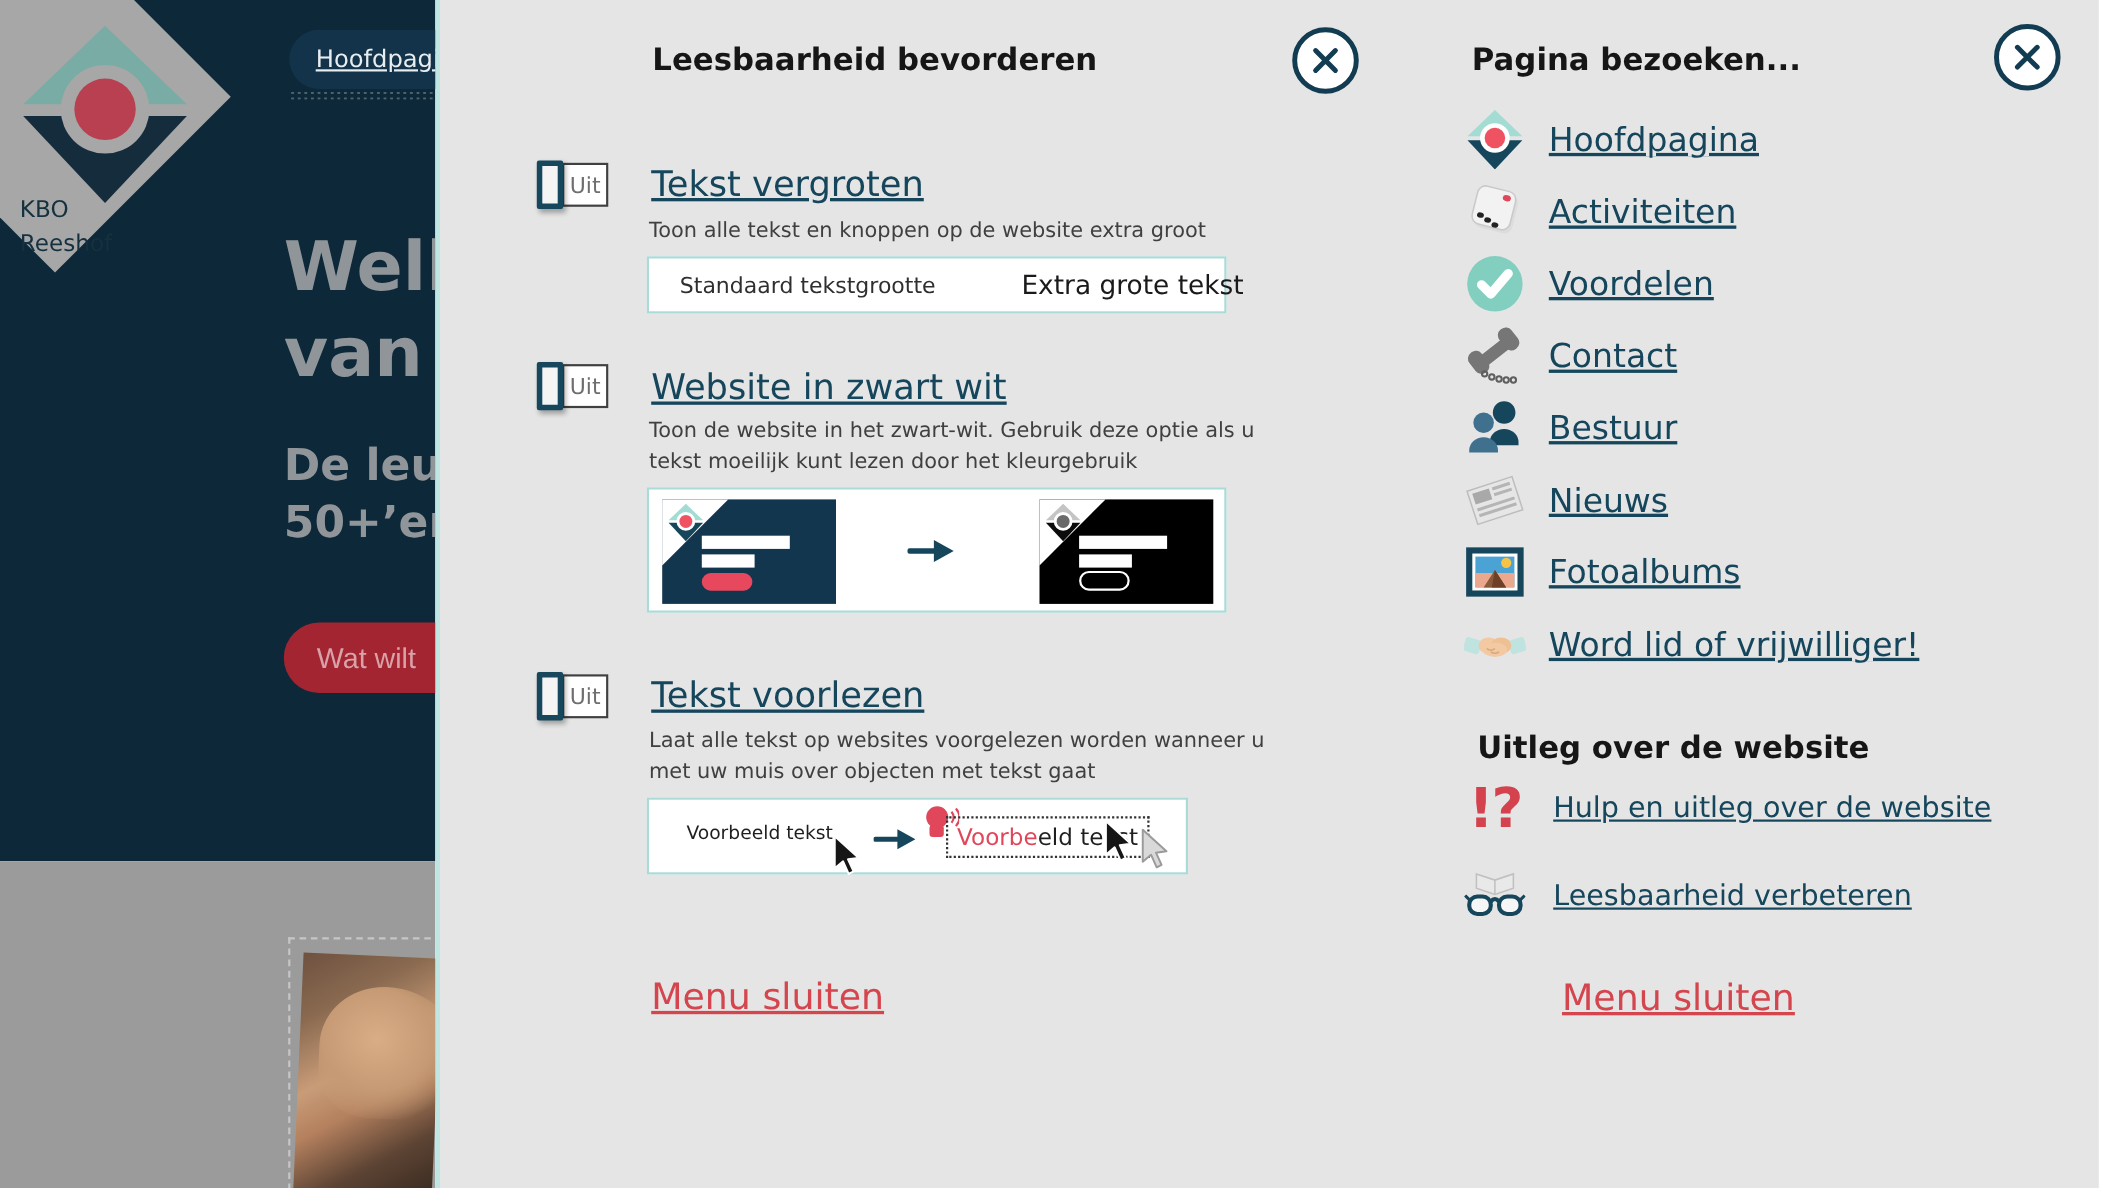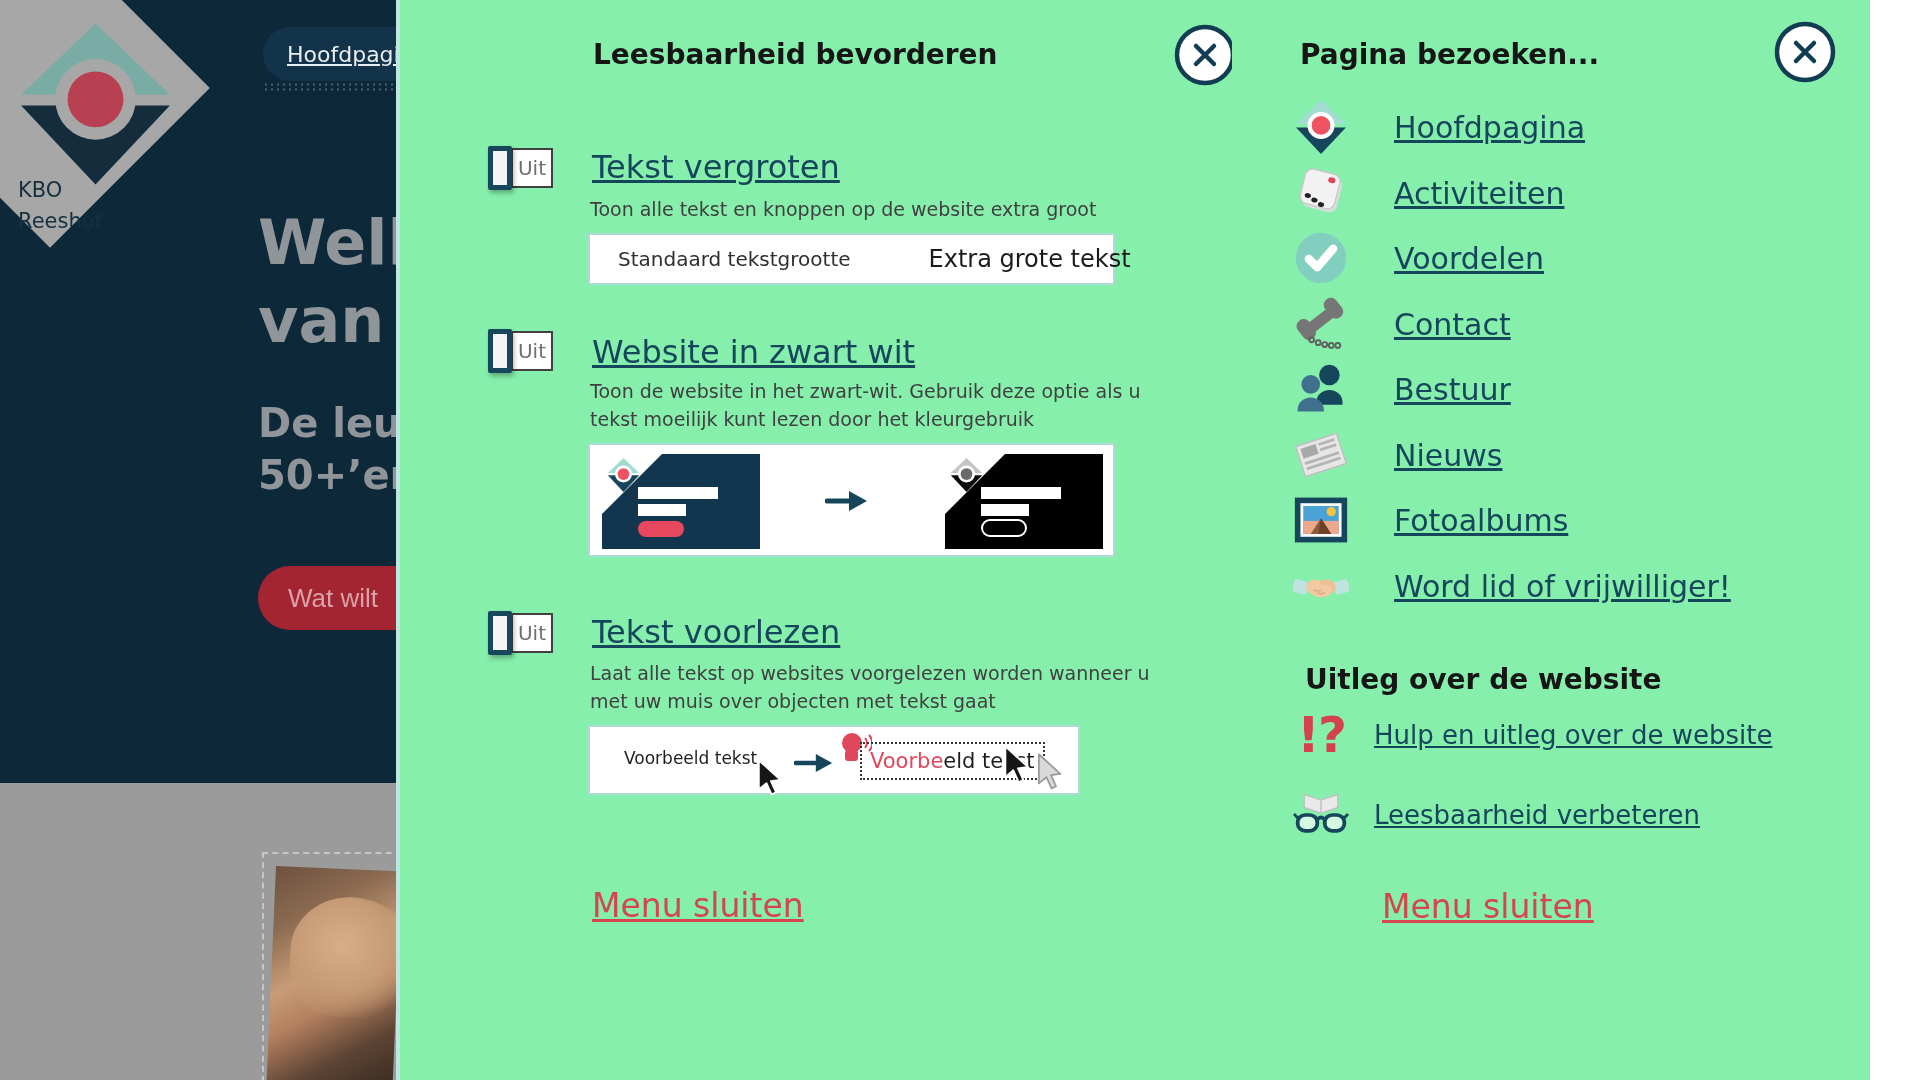--- a/index.html
+++ b/index.html
@@ -28,24 +28,24 @@
        padding-left:30px;box-sizing:border-box;white-space:nowrap;border:none;}
   .photo-frame{position:absolute;left:262px;top:852px;width:140px;height:230px;
        border:2px dashed #c6c6c6;border-right:none;box-sizing:border-box;}
   .photo{position:absolute;left:276px;top:866px;width:126px;height:216px;overflow:hidden;
        transform:rotate(2.5deg);transform-origin:top left;
        background:linear-gradient(150deg,#6e5140 0%,#8a6a50 22%,#c99c78 45%,#b4805e 60%,#5d4434 80%,#382a20 100%);}
   .photo::after{content:"";position:absolute;left:18px;top:28px;width:130px;height:120px;border-radius:50% 60% 50% 40%;
        background:radial-gradient(ellipse at 40% 40%,#d9ae87 0%,#c59a74 45%,transparent 75%);}
 
   
-  .panel{position:absolute;top:0;height:1080px;background:#86efac;}
+  .panel{position:absolute;top:0;height:1080px;background:#e5e5e5;}
   .panel-left{left:396px;width:881px;border-left:4px solid #bfe6e3;box-sizing:border-box;}
   .divider{position:absolute;left:1277px;top:0;width:5px;height:1080px;background:#a8dcd8;}
-  .panel-right{left:1232px;width:638px;}
+  .panel-right{left:1270px;width:638px;}
   .panel-title{position:absolute;font-size:28px;font-weight:bold;color:#161616;white-space:nowrap;}
   .close-btn{position:absolute;width:66px;height:66px;cursor:pointer;background:none;border:none;padding:0;}
   .teal-box{position:absolute;border:2px solid #aadbd8;background:#fff;box-sizing:border-box;}
   .link-teal{color:#15465c;text-decoration:underline;font-weight:500;white-space:nowrap;}
   .link-red{color:#d4454e;text-decoration:underline;font-size:33px;font-weight:500;white-space:nowrap;}
 
   
   .pl-title{left:193px;top:38px;}
   .toggle{position:absolute;width:66px;height:46px;cursor:pointer;}
   .toggle .track{position:absolute;left:23px;top:2px;width:42px;height:40px;border:2px solid #404040;
@@ -90,21 +90,21 @@
   .box3 .sel{position:absolute;left:270px;top:15px;height:38px;border:2px dotted #333;
         display:flex;align-items:center;padding:0 8px;font-size:21px;white-space:nowrap;box-sizing:border-box;}
   .box3 .sel .hl{color:#e0475a;} .box3 .sel .rest{color:#1f1f1f;}
   .box3 .cur2{position:absolute;left:412px;top:18px;}
   .box3 .cur3{position:absolute;left:446px;top:26px;}
 
   
   .pr-title{left:68px;top:38px;}
   .nav-item{position:absolute;left:60px;width:560px;height:58px;display:flex;align-items:center;cursor:pointer;}
   .nav-item .ic{width:58px;height:58px;flex:0 0 58px;display:flex;align-items:center;justify-content:center;}
-  .nav-item .lbl{margin-left:44px;font-size:30px;}
+  .nav-item .lbl{margin-left:20px;font-size:30px;}
   .ni0{top:98px}.ni1{top:164px}.ni2{top:229px}.ni3{top:295px}
   .ni4{top:360px}.ni5{top:426px}.ni6{top:491px}.ni7{top:557px}
   .pr-subtitle{left:73px;top:663px;}
   .help-item{position:absolute;left:60px;width:560px;height:60px;display:flex;align-items:center;cursor:pointer;}
   .hi0{top:705px}.hi1{top:785px}
   .help-item .ic{width:58px;height:60px;flex:0 0 58px;display:flex;align-items:center;justify-content:center;}
   .help-item .lbl{margin-left:24px;font-size:26px;}
   .interrobang{font-size:50px;font-weight:bold;color:#d4424e;letter-spacing:-2px;}
   .pr-close-menu{position:absolute;left:150px;top:887px;}
 

